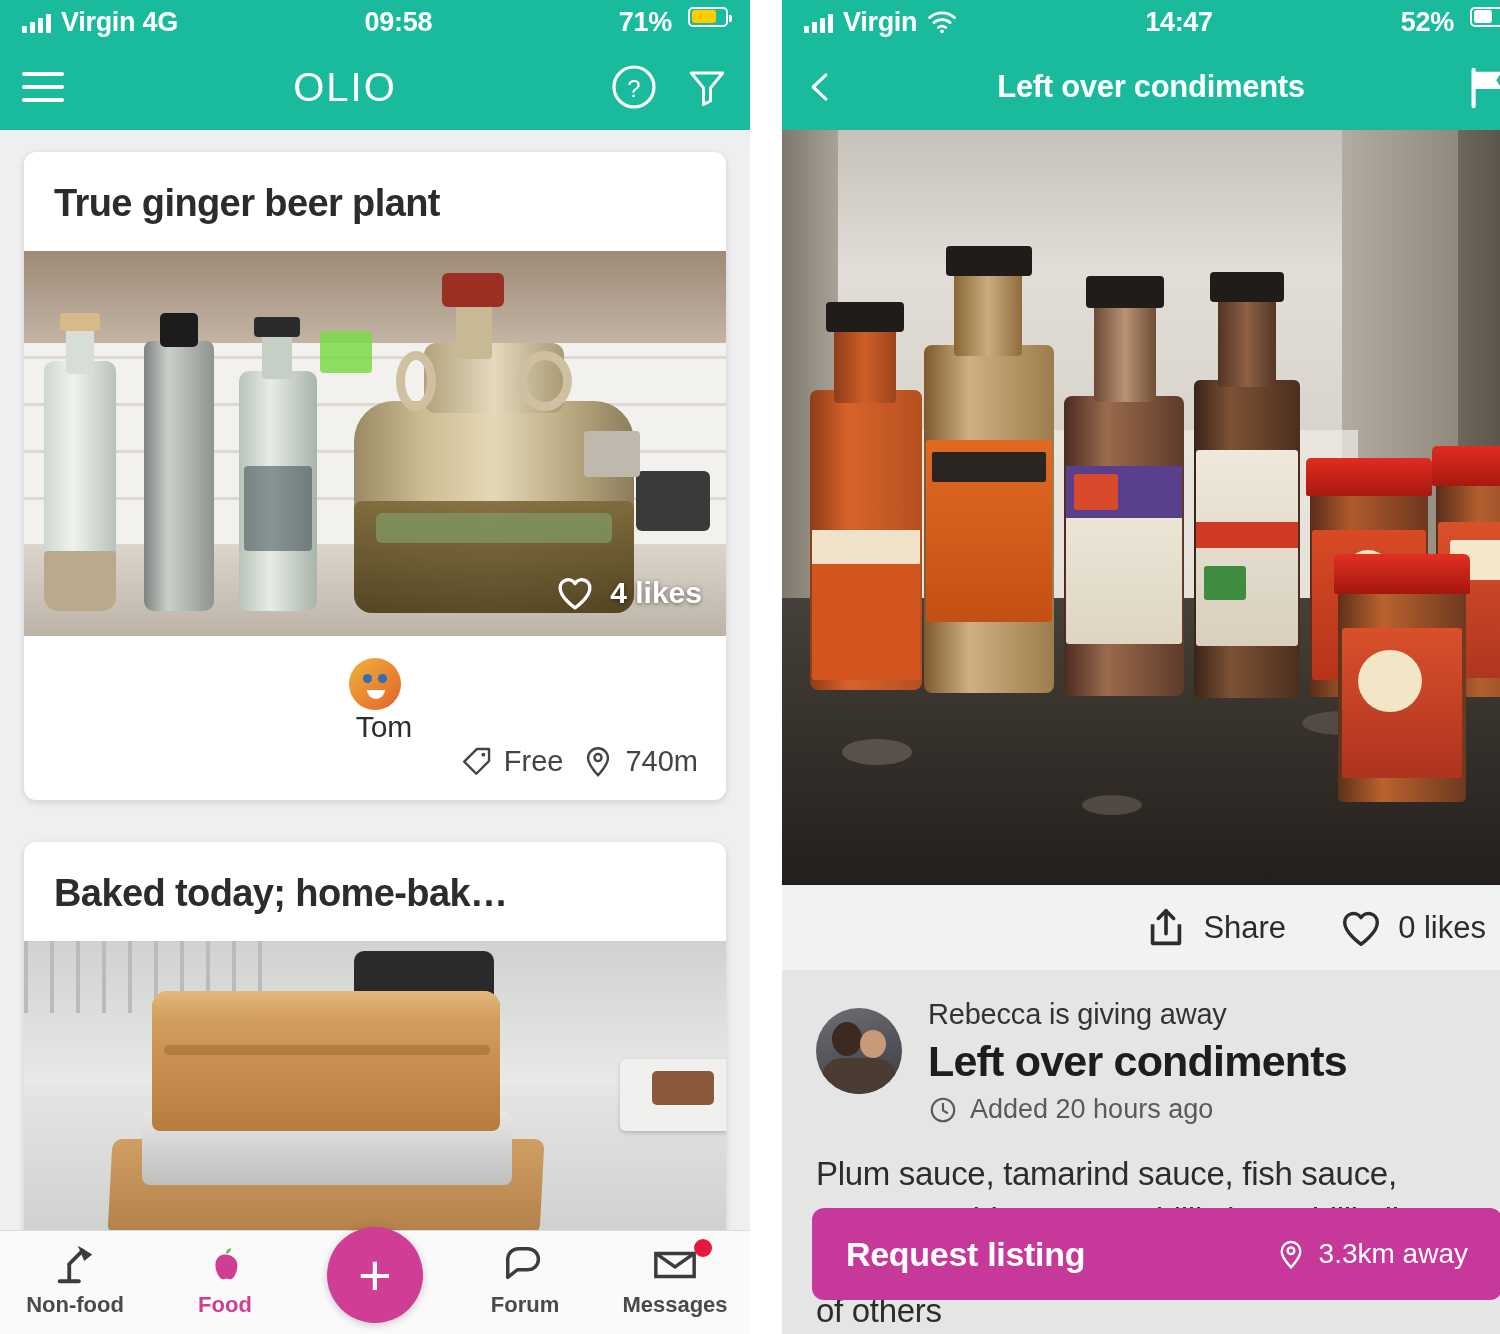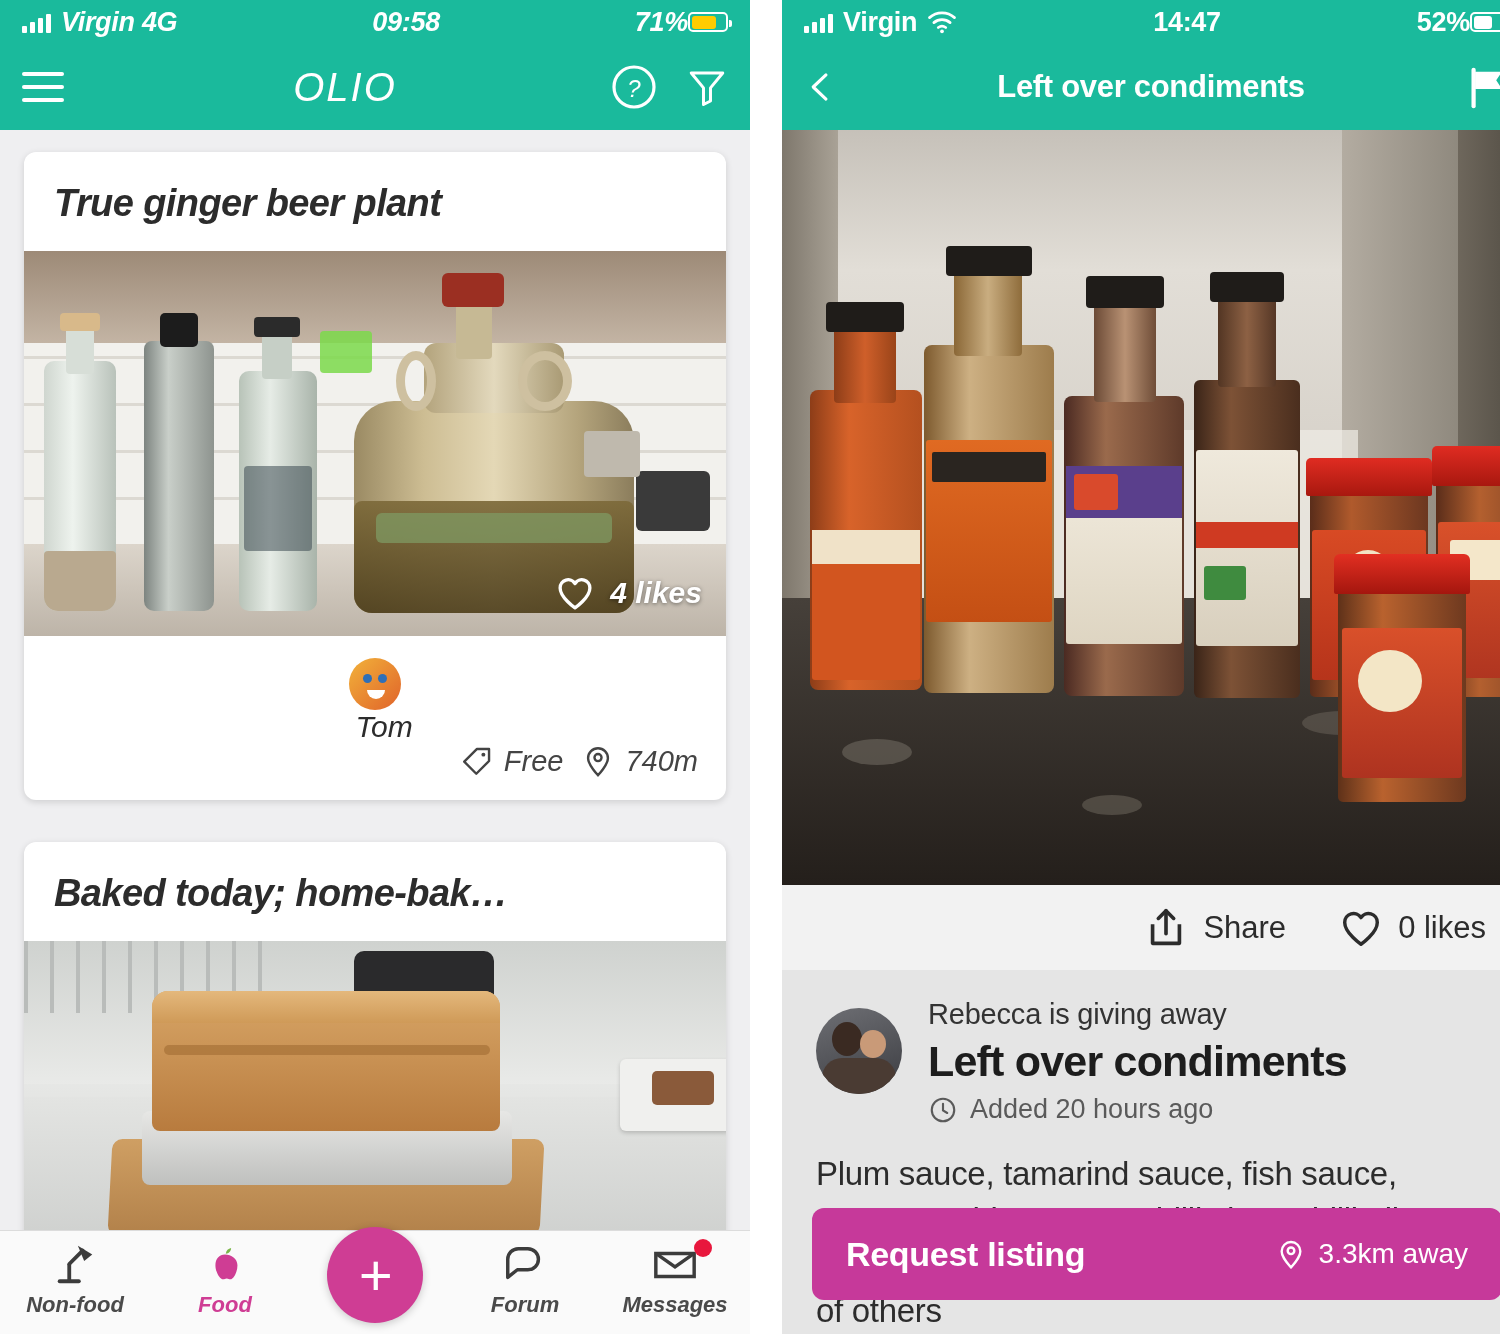--- a/index.html
+++ b/index.html
@@ -3,32 +3,32 @@
 <meta charset="utf-8">
 <style>
   * { box-sizing: border-box; margin: 0; padding: 0; }
   html, body {
     width: 1500px; height: 1334px;
     font-family: "Liberation Sans", sans-serif;
     background: #ffffff;
     overflow: hidden;
   }
   .screen { position: absolute; top: 0; width: 750px; height: 1334px; overflow: hidden; }
-  .left-screen { left: 0; background: #404040; font-style: italic; }
+  .left-screen { left: 0; background: #404040; }
   .right-screen { left: 782px; background: #e5e5e5; }
 
   
   .status-bar {
     height: 44px; background: #1aba9c; color: #fff;
     display: flex; align-items: center; padding: 0 22px;
     font-size: 27px; font-weight: 600; letter-spacing: -0.3px;
   }
   .sb-left { display: flex; align-items: center; gap: 10px; flex: 0 0 auto; }
   .sb-center { flex: 1; text-align: center; }
-  .sb-right { display: flex; align-items: center; gap: 0; flex: 0 0 auto; }
+  .sb-right { display: flex; gap: 16px; flex: 0 0 auto; }
   .signal { display: flex; align-items: flex-end; gap: 3px; height: 22px; }
   .signal i { display: block; width: 5px; background: #fff; border-radius: 1px; }
   .signal i:nth-child(1) { height: 7px; }
   .signal i:nth-child(2) { height: 11px; }
   .signal i:nth-child(3) { height: 15px; }
   .signal i:nth-child(4) { height: 19px; }
   .battery {
     width: 40px; height: 20px; border: 2.5px solid #fff; border-radius: 5px;
     position: relative; display: block;
   }

